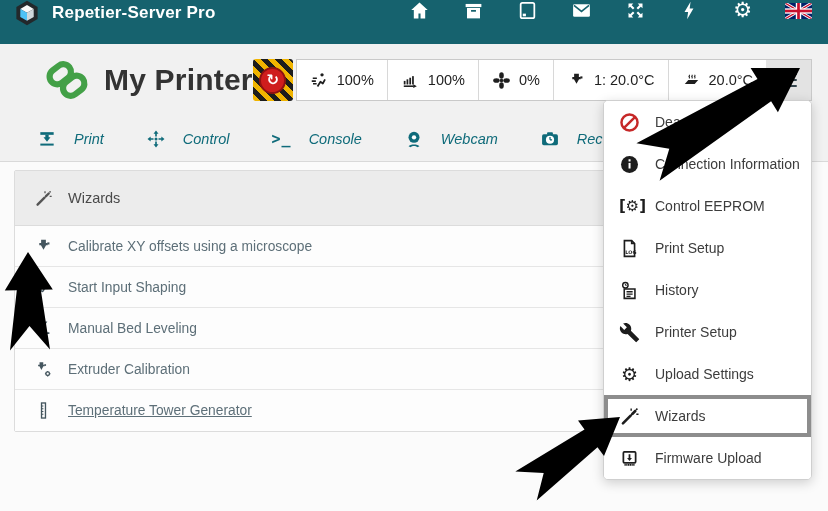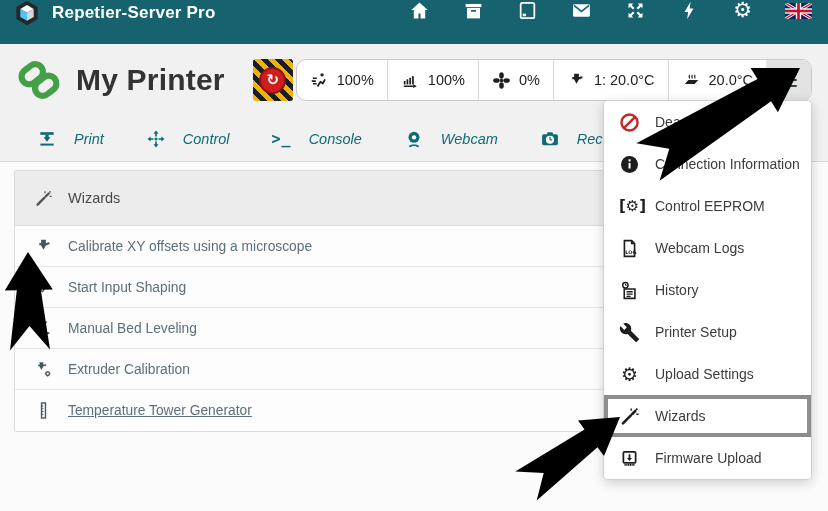--- a/index.html
+++ b/index.html
@@ -27,41 +27,42 @@
   .nav-icons .gearchar { color:#fff; font-size: 21px; line-height: 21px; cursor: pointer; }
   .flag { width: 27px; height: 16px; border-radius: 2px; overflow: hidden; display: block; cursor: pointer; }
 
   
   .top-strip { background: #f1f1f1; }
   .title-row {
     height: 72px;
     display: flex;
     align-items: center;
     padding: 0 16px;
+    margin-left: 28px;
   }
   .link-icon { width: 46px; height: 46px; display: block; }
   .printer-name { font-size: 30px; font-weight: 700; color: #333; margin-left: 14px; letter-spacing: .2px; }
 
   .status { margin-left: auto; display: flex; align-items: stretch; height: 42px; }
   .estop {
     width: 40px; height: 42px;
     background: repeating-linear-gradient(45deg, #f0b400 0 5px, #1d1d1d 5px 10px);
     border-radius: 3px;
     display: flex; align-items: center; justify-content: center;
     margin-right: 3px; cursor: pointer;
   }
   .estop-circle {
     width: 27px; height: 27px; border-radius: 50%;
     background: #cf1d1d; border: 2px solid #8e1111;
     color: #fff; font-size: 15px; font-weight: bold;
     display: flex; align-items: center; justify-content: center;
   }
   .stat-group {
     display: flex; align-items: stretch;
-    background: #fff; border: 1px solid #c9c9c9; border-radius: 10px; overflow: hidden;
+    background: #fff; border: 1px solid #c9c9c9; border-radius: 0; overflow: hidden;
   }
   .stat {
     display: flex; align-items: center; gap: 8px;
     padding: 0 13px; border-right: 1px solid #d8d8d8;
     color: #1f1f1f; font-size: 14.5px; cursor: pointer; white-space: nowrap;
   }
   .stat .sicon { width: 19px; height: 19px; color: #1f1f1f; display:block; }
   .menu-btn {
     width: 45px; background: #e3e3e3;
     display: flex; flex-direction: column; align-items: center; justify-content: center; gap: 3.5px;
@@ -465,21 +466,21 @@
     <span>Connection Information</span>
   </div>
   <div class="menu-item">
     <span class="glyph eeprom-glyph">[⚙]</span>
     <span>Control EEPROM</span>
   </div>
   <div class="menu-item">
     <svg class="micon" viewBox="0 0 24 24">
         <use href="#i-logfile"></use>
       </svg>
-    <span>Webcam Logs</span>
+    <span>Print Setup</span>
   </div>
   <div class="menu-item">
     <svg class="micon" viewBox="0 0 24 24">
         <use href="#i-history"></use>
       </svg>
     <span>History</span>
   </div>
   <div class="menu-item">
     <svg class="micon" viewBox="0 0 24 24">
         <use href="#i-wrench"></use>

